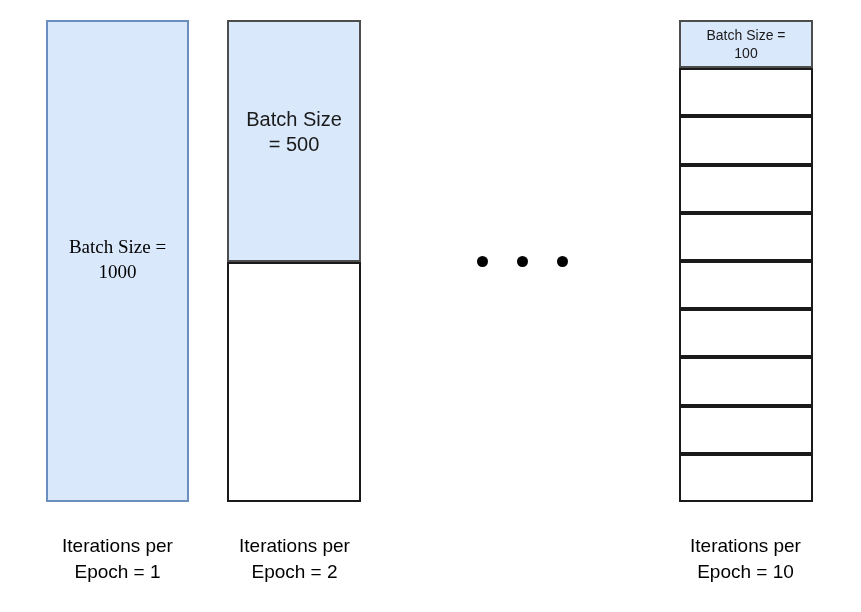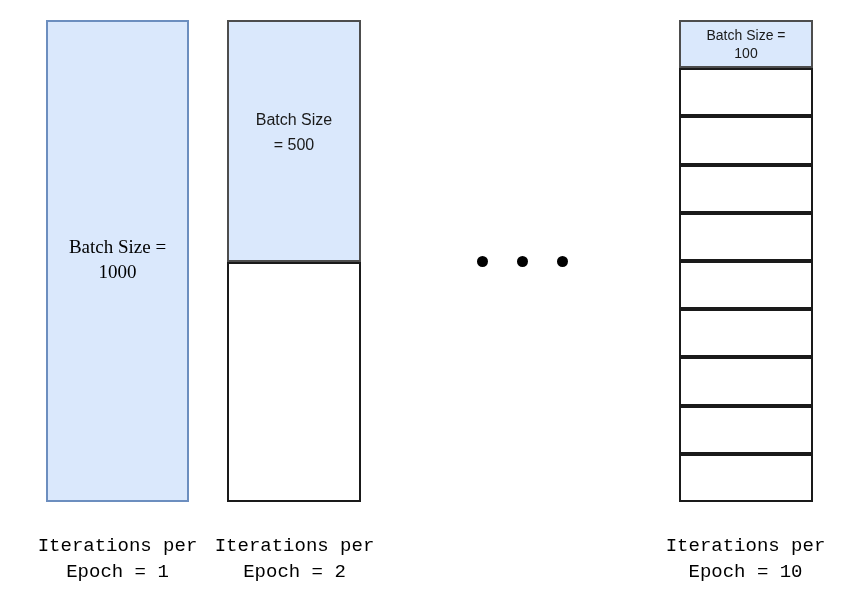--- a/index.html
+++ b/index.html
@@ -67,21 +67,21 @@
     border: 2px solid #4d4d4d;
     display: flex;
     align-items: center;
     justify-content: center;
   }
   .seg-filled-2 .inner-label {
     display: block;
     width: 100%;
     text-align: center;
     font-family: "Liberation Sans", sans-serif;
-    font-size: 16px;
+    font-size: 20px;
     line-height: 25px;
     color: #1a1a1a;
     white-space: pre-line;
     transform: translateY(-9px);
   }
   .seg-empty-2 {
     position: absolute;
     left: 0;
     top: 242px;
     width: 134px;
@@ -144,21 +144,21 @@
     background: #000000;
   }
   .ellipsis .dot.d0 { left: 7px; }
   .ellipsis .dot.d1 { left: 47px; }
   .ellipsis .dot.d2 { left: 87px; }
 
   
   .caption {
     position: absolute;
     text-align: center;
-    font-family: Liberation Mono, monospace;
+    font-family: Liberation Sans, sans-serif;
     font-size: 19px;
     line-height: 26px;
     color: #000000;
     white-space: pre-line;
   }
   .caption.c0 { left: 36px;  top: 533px; width: 163px; }
   .caption.c1 { left: 213px; top: 533px; width: 163px; }
   .caption.c2 { left: 664px; top: 533px; width: 163px; }
 </style>
 </head>

